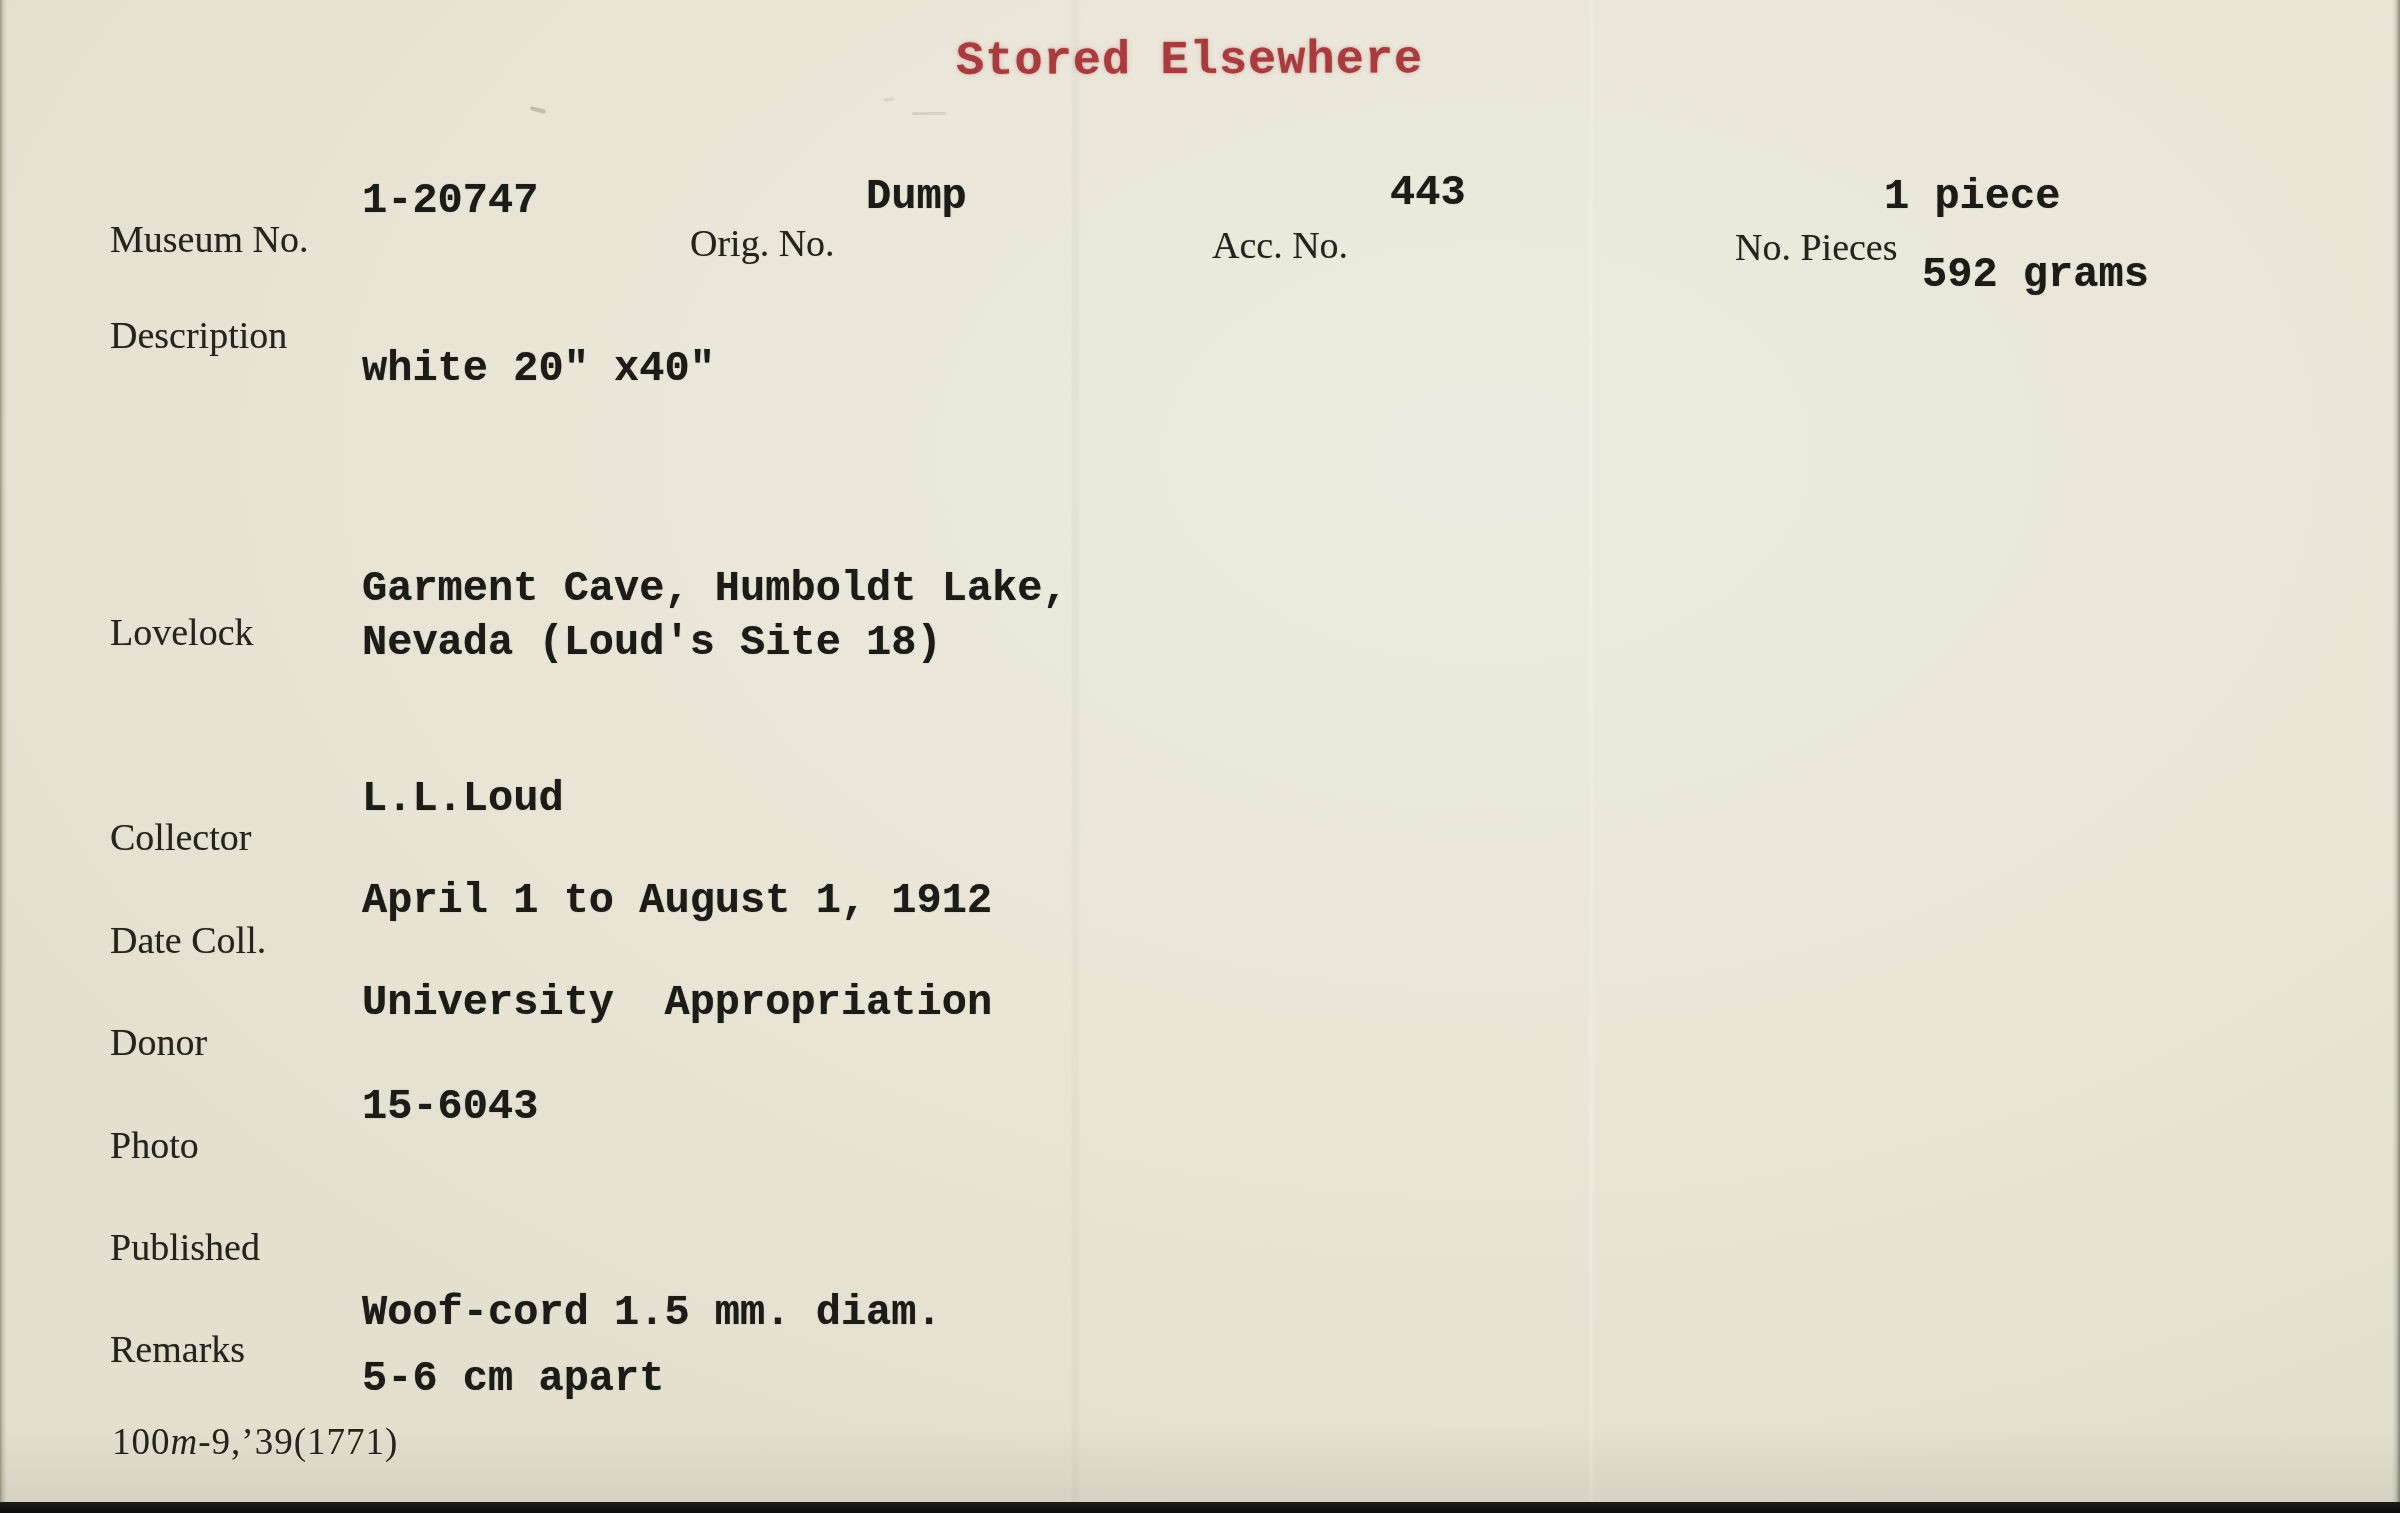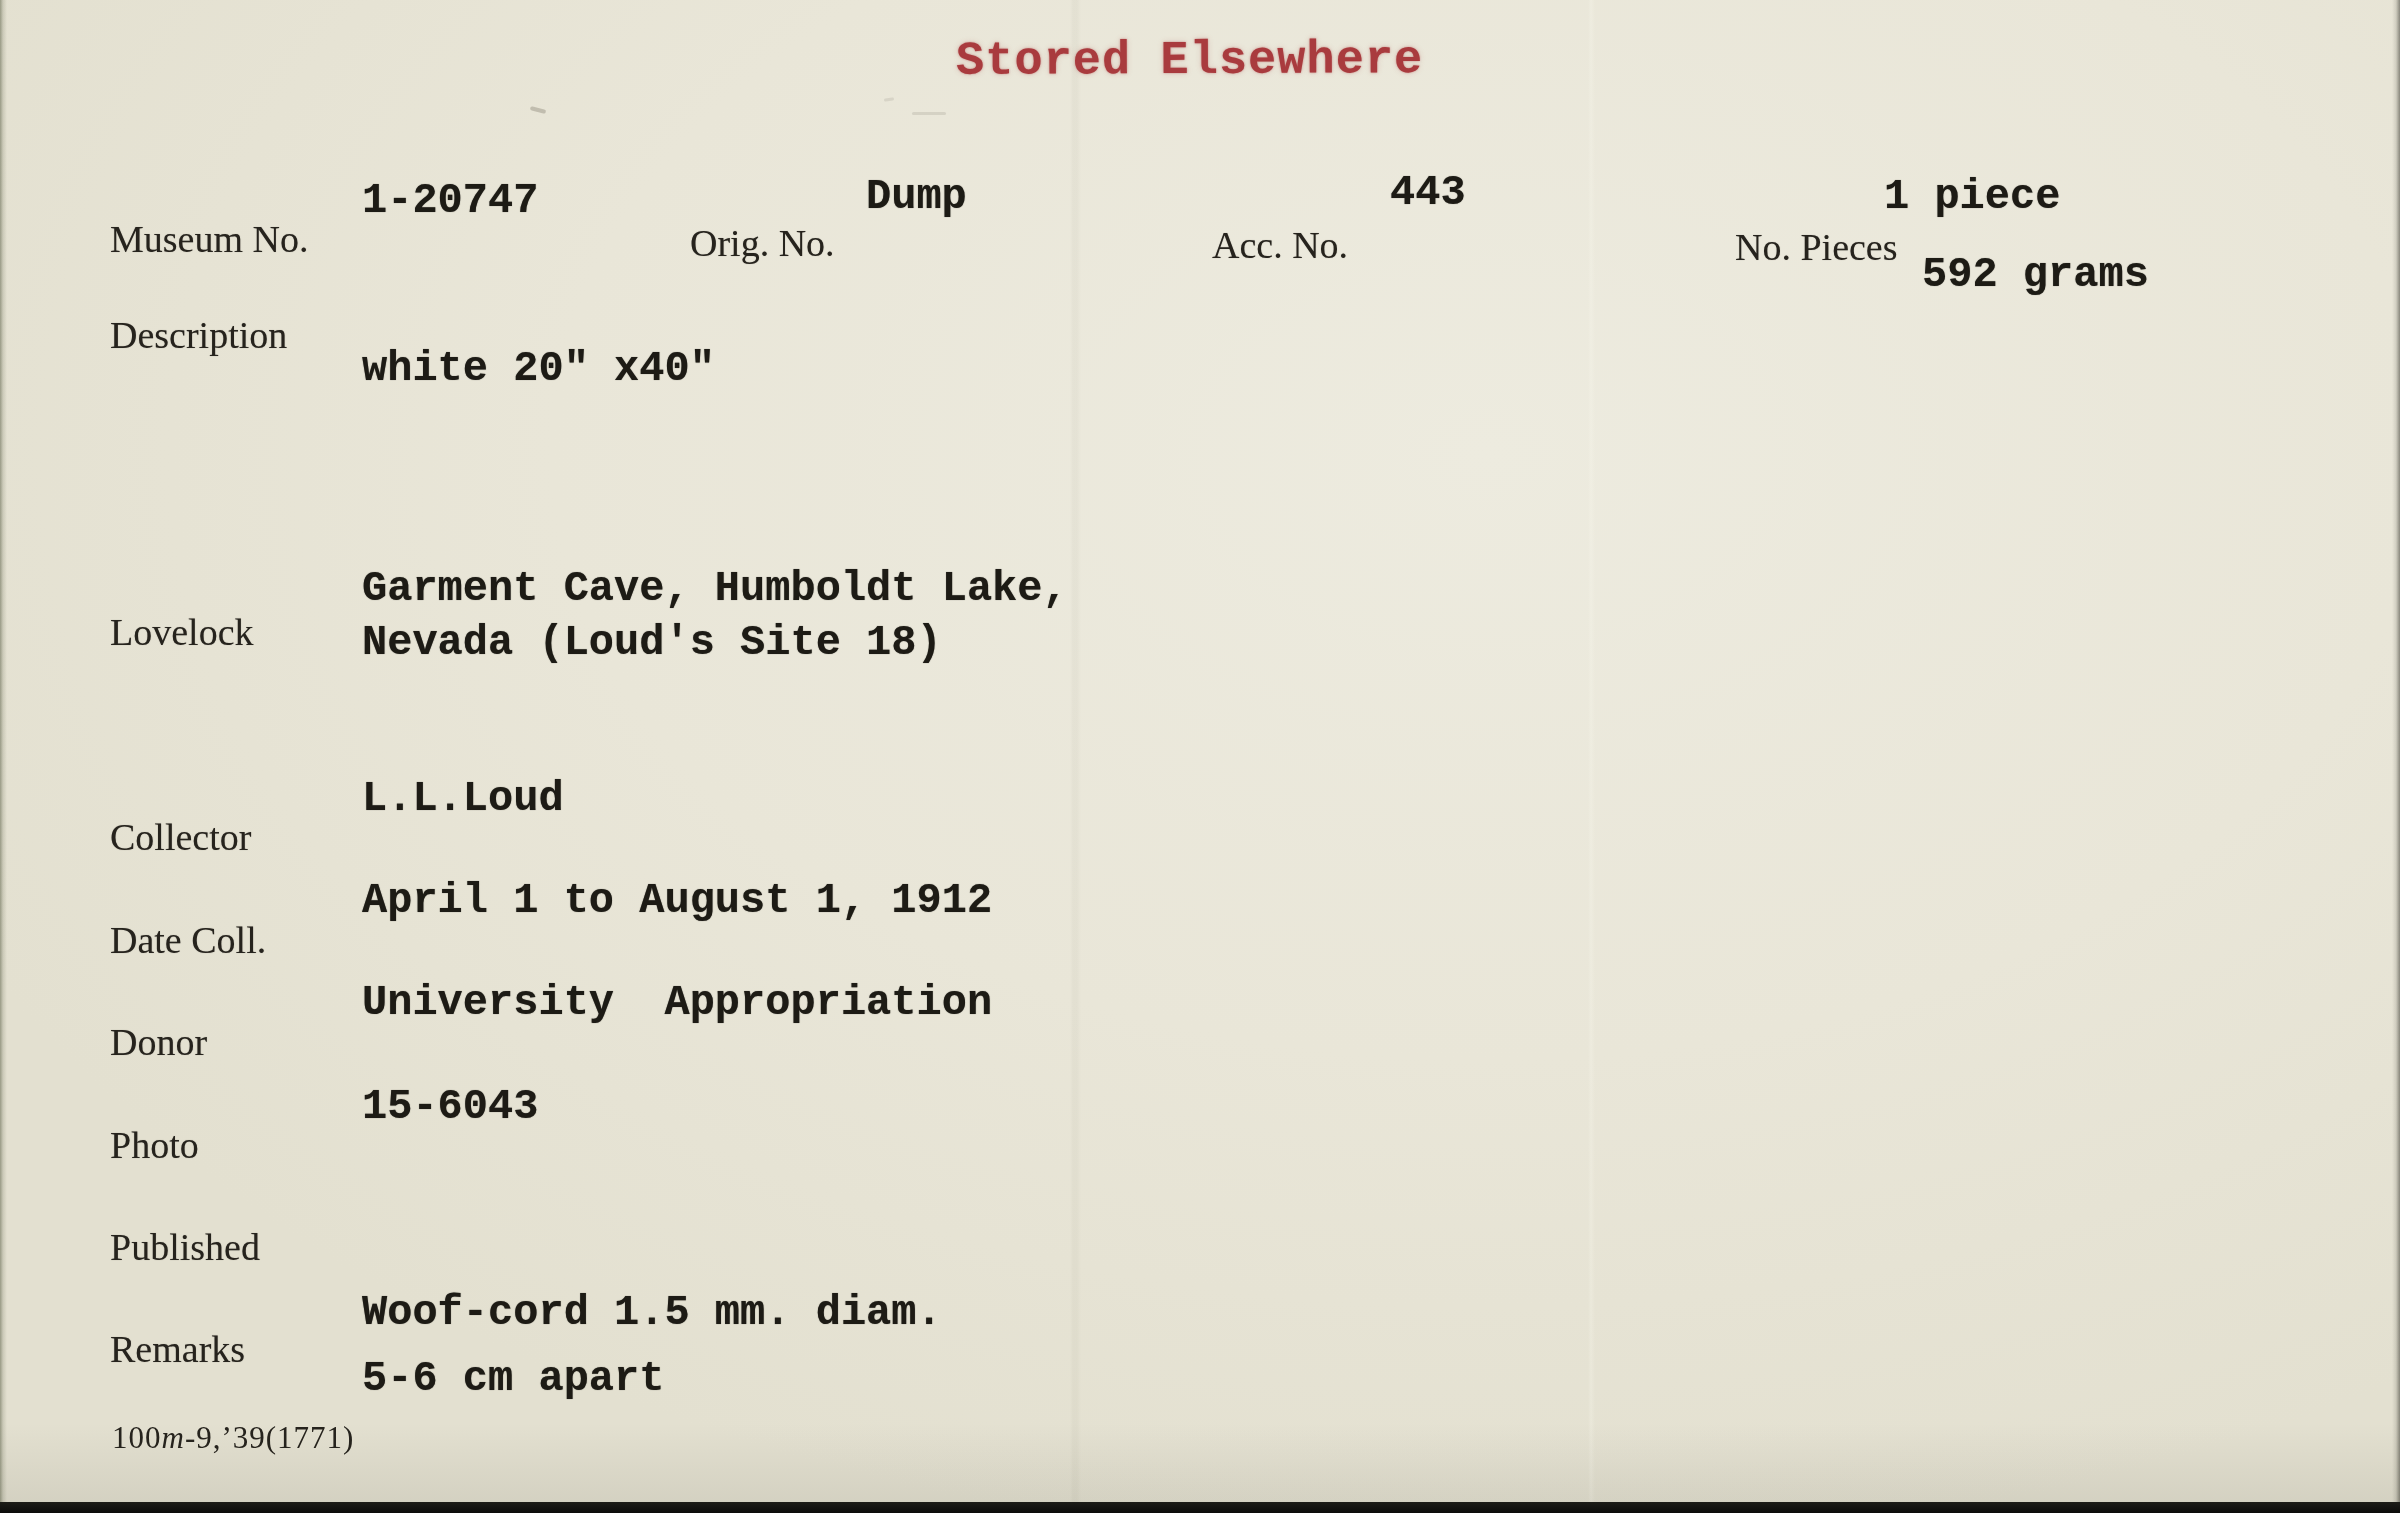--- a/index.html
+++ b/index.html
@@ -79,21 +79,21 @@
   .v-coll{left:362px;top:776px;}
   .v-date{left:362px;top:878px;}
   .v-donor{left:362px;top:980px;}
   .v-photo{left:362px;top:1084px;}
   .v-pub{left:362px;top:1188px;}
   .v-rem1{left:362px;top:1290px;}
   .v-rem2{left:362px;top:1356px;}
 
   .footer{
     position:absolute;left:112px;top:1420px;
-    font-family:"Liberation Serif",serif;font-size:31px;color:#26231d;
+    font-family:"Liberation Serif",serif;font-size:37px;color:#26231d;
     letter-spacing:1px;
   }
   .footer .it{font-style:italic;}
 </style>
 </head>
 <body>
 
 <div class="card">
 
   <div class="smudge s1"></div>

